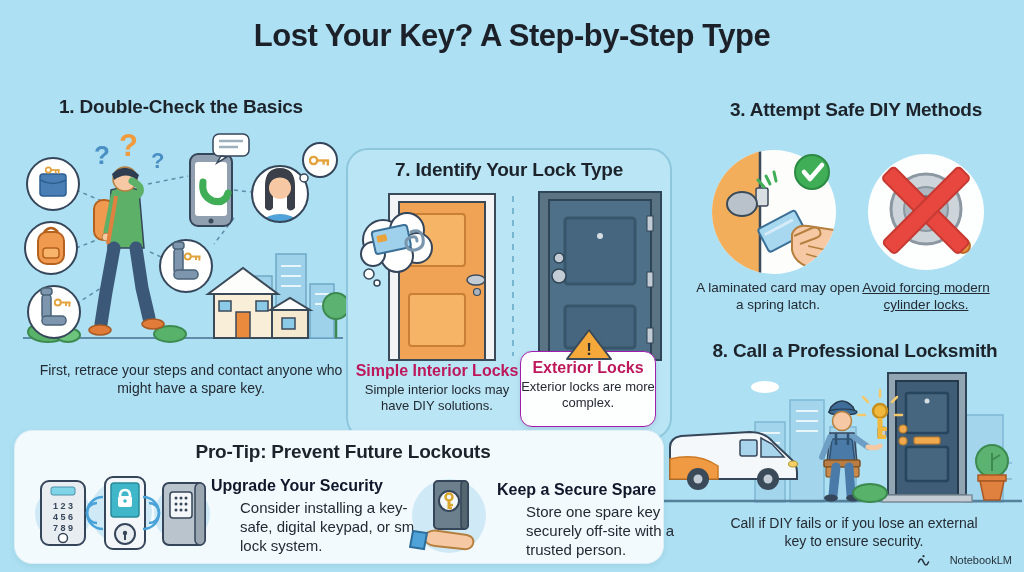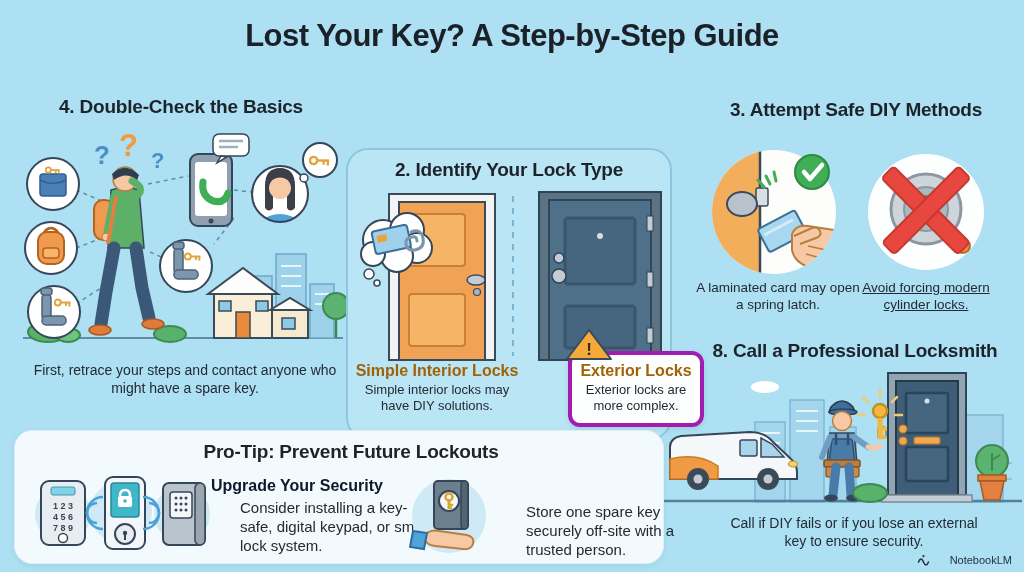--- a/index.html
+++ b/index.html
@@ -3,22 +3,22 @@
 <meta charset="utf-8">
 <style>
   html,body{margin:0;padding:0;}
   body{font-family:"Liberation Sans",sans-serif;}
   #canvas{position:relative;width:1024px;height:572px;background:#ace0f2;overflow:hidden;}
   .abs{position:absolute;}
   .title{left:0;right:0;top:18px;text-align:center;font-size:31px;font-weight:bold;color:#1c2129;letter-spacing:-0.5px;}
   .h2{font-size:19px;font-weight:bold;color:#1d232b;text-align:center;letter-spacing:-0.2px;}
   .caption{font-size:14px;line-height:1.28;color:#242a33;text-align:center;}
   .panel2{left:346px;top:148px;width:322px;height:288px;background:#b9e5f4;border:2px solid #8ec7dd;border-radius:22px;z-index:1;}
-  .card{background:#fdfefe;border:4px solid #a21caf;border-radius:12px;box-shadow:0 2px 5px rgba(30,60,80,.12);margin-left:48px;}
-  .cardtitle{font-size:16px;font-weight:bold;color:#a16207;text-align:center;}
+  .card{background:#fdfefe;border:1px solid #a21caf;border-radius:12px;box-shadow:0 2px 5px rgba(30,60,80,.12);}
+  .cardtitle{font-size:16px;font-weight:bold;color:#be185d;text-align:center;}
   .cardcap{font-size:13px;line-height:1.22;color:#242a33;text-align:center;}
   .protip{left:14px;top:430px;width:648px;height:132px;background:#f3fafd;border:1px solid #ddeef6;border-radius:18px;z-index:2;box-shadow:0 2px 6px rgba(30,60,80,.08);}
   .ptitle{font-size:16px;font-weight:bold;color:#0f172a;}
   .pcap{font-size:15px;line-height:1.25;color:#242a33;margin-left:29px;}
   .wm{right:12px;bottom:6px;font-size:11px;color:#26323c;display:flex;align-items:center;gap:20px;z-index:4;}
   svg{display:block;}
 </style>
 </head>
 <body>
 
@@ -28,23 +28,23 @@
       <circle cx="5" cy="6" r="4" fill="none" stroke="currentColor" stroke-width="2.6"></circle>
       <line x1="9" y1="6" x2="22" y2="6" stroke="currentColor" stroke-width="2.6"></line>
       <line x1="16" y1="6" x2="16" y2="10.5" stroke="currentColor" stroke-width="2.6"></line>
       <line x1="20.5" y1="6" x2="20.5" y2="11.5" stroke="currentColor" stroke-width="2.6"></line>
     </symbol>
   </defs>
 </svg>
 
 <div id="canvas">
 
-  <div class="abs title">Lost Your Key? A Step-by-Step Guide</div>
-
-  <div class="abs h2" style="left:20px;top:96px;width:322px;">4. Double-Check the Basics</div>
+  <div class="abs title">Lost Your Key? A Step-by-Step Type</div>
+
+  <div class="abs h2" style="left:20px;top:96px;width:322px;">1. Double-Check the Basics</div>
 
   <svg class="abs" style="left:18px;top:126px;" width="330" height="232" viewBox="0 0 330 232">
 
     <g stroke="#5f8ca8" stroke-dasharray="4 4" fill="none" stroke-width="1.5">
       <line x1="58" y1="64" x2="86" y2="76"></line>
       <line x1="58" y1="122" x2="84" y2="112"></line>
       <line x1="58" y1="178" x2="86" y2="160"></line>
       <line x1="132" y1="126" x2="150" y2="134"></line>
       <line x1="130" y1="58" x2="170" y2="50"></line>
       <line x1="216" y1="92" x2="196" y2="118"></line>
@@ -163,24 +163,24 @@
       <circle cx="262" cy="68" r="28" fill="none" stroke="#36465a" stroke-width="2"></circle>
     </g>
 
     <g>
       <circle cx="302" cy="34" r="17" fill="#ffffff" stroke="#36465a" stroke-width="2"></circle>
       <circle cx="286" cy="52" r="4" fill="#ffffff" stroke="#36465a" stroke-width="1.5"></circle>
       <use href="#keyicon" x="291" y="29" width="22" height="11" style="color:#e2a33c"></use>
     </g>
   </svg>
 
-  <div class="abs caption" style="left:32px;top:362px;width:306px;">First, retrace your steps and contact anyone who might have a spare key.</div>
+  <div class="abs caption" style="left:38px;top:362px;width:306px;">First, retrace your steps and contact anyone who might have a spare key.</div>
 
   <div class="abs panel2">
-    <div class="abs h2" style="left:0;top:9px;width:100%;">2. Identify Your Lock Type</div>
+    <div class="abs h2" style="left:0;top:9px;width:100%;">7. Identify Your Lock Type</div>
 
     <svg class="abs" style="left:5px;top:38px;" width="312" height="176" viewBox="0 0 312 176">
 
       <g>
         <rect x="36" y="6" width="106" height="166" fill="#f2f4f5" stroke="#3b4a59" stroke-width="2"></rect>
         <rect x="46" y="14" width="86" height="158" fill="#f0a355" stroke="#3b4a59" stroke-width="2"></rect>
         <rect x="56" y="26" width="56" height="52" rx="3" fill="#f5b466" stroke="#c97f35" stroke-width="2"></rect>
         <rect x="56" y="106" width="56" height="52" rx="3" fill="#f5b466" stroke="#c97f35" stroke-width="2"></rect>
         <ellipse cx="123" cy="92" rx="9" ry="5" fill="#c3ccd4" stroke="#3b4a59" stroke-width="1.5"></ellipse>
         <circle cx="124" cy="104" r="3.5" fill="#aab3bc" stroke="#3b4a59" stroke-width="1.2"></circle>
@@ -382,21 +382,21 @@
       <line x1="332" y1="86" x2="332" y2="104" stroke="#3c8a50" stroke-width="2"></line>
       <line x1="332" y1="93" x2="340" y2="88" stroke="#3c8a50" stroke-width="2"></line>
       <rect x="318" y="108" width="28" height="6" fill="#e0813f" stroke="#a85a24" stroke-width="1.5"></rect>
       <path d="M320 114 L344 114 L340 133 L324 133 Z" fill="#e0813f" stroke="#a85a24" stroke-width="1.5"></path>
     </g>
   </svg>
 
   <div class="abs caption" style="left:722px;top:515px;width:264px;">Call if DIY fails or if you lose an external key to ensure security.</div>
 
   <div class="abs protip">
-    <div class="abs h2" style="left:12px;top:10px;width:100%;">Pro-Tip: Prevent Future Lockouts</div>
+    <div class="abs h2" style="left:4px;top:10px;width:100%;">Pro-Tip: Prevent Future Lockouts</div>
 
     <svg class="abs" style="left:14px;top:34px;" width="186" height="92" viewBox="0 0 186 92">
       <circle cx="34" cy="49" r="28" fill="#cfeaf6"></circle>
       <circle cx="92" cy="47" r="31" fill="#cfeaf6"></circle>
       <circle cx="153" cy="49" r="28" fill="#cfeaf6"></circle>
 
       <g>
         <rect x="12" y="16" width="44" height="64" rx="8" fill="#e8edf1" stroke="#36465a" stroke-width="2"></rect>
         <rect x="22" y="22" width="24" height="8" rx="2" fill="#7fd4e8" stroke="#4a92a8" stroke-width="1"></rect>
         <text x="34" y="44" text-anchor="middle" font-size="9" font-weight="bold" fill="#36465a">1 2 3</text>
@@ -457,20 +457,21 @@
         <line x1="40" y1="25" x2="40" y2="34" stroke="#d9a62e" stroke-width="3"></line>
         <line x1="40" y1="30" x2="44" y2="30" stroke="#d9a62e" stroke-width="2.5"></line>
         <line x1="40" y1="33" x2="43" y2="33" stroke="#d9a62e" stroke-width="2.5"></line>
       </g>
       <g>
         <path d="M14 62 q6 -8 16 -6 l28 4 q8 2 6 9 q-2 6 -10 5 l-28 -3 q-9 -1 -12 -9 z" fill="#f6c9a4" stroke="#b5803f" stroke-width="2"></path>
         <path d="M4 56 l14 2 l-3 16 l-14 -2 z" fill="#4fa3d8" stroke="#2d6d99" stroke-width="2"></path>
       </g>
     </svg>
 
+    <div class="abs ptitle" style="left:482px;top:50px;">Keep a Secure Spare</div>
     <div class="abs pcap" style="left:482px;top:72px;width:170px;">Store one spare key securely off-site with a trusted person.</div>
   </div>
 
   <div class="abs wm">
     <svg width="13" height="13" viewBox="0 0 13 13">
       <path d="M1.5 9 q2.5 -6 5 0 q2.5 6 5 0" stroke="#26323c" stroke-width="1.6" fill="none" stroke-linecap="round"></path>
       <circle cx="6.5" cy="3.2" r="1.1" fill="#26323c"></circle>
     </svg>
     <span>NotebookLM</span>
   </div>

